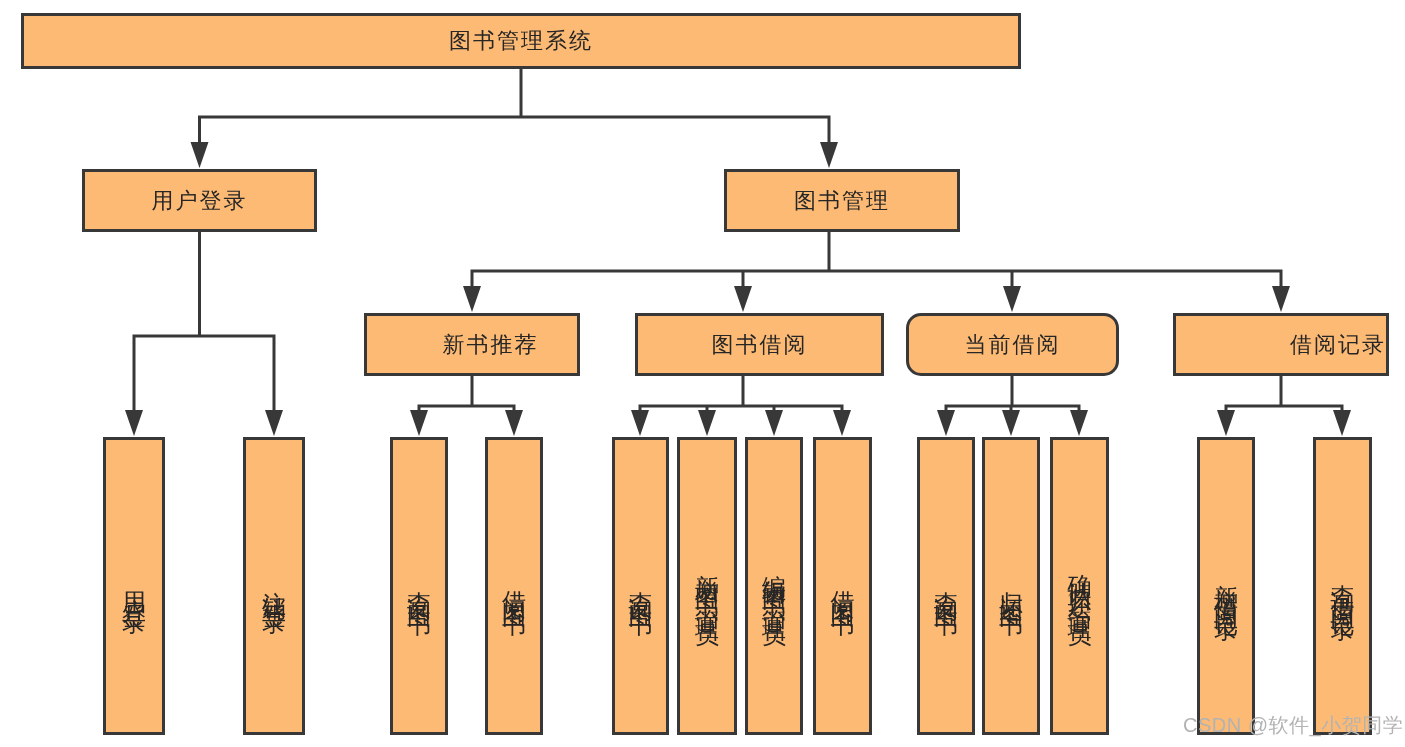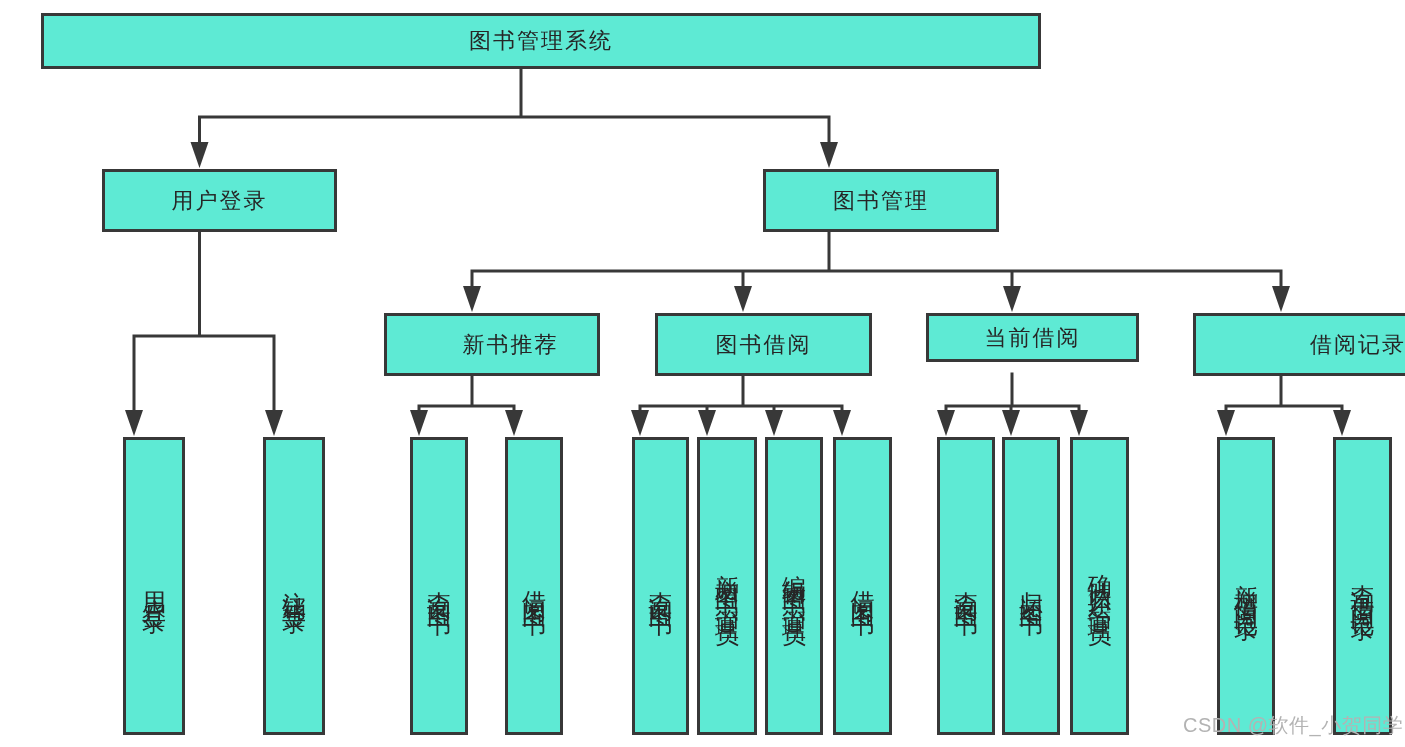--- a/index.html
+++ b/index.html
@@ -17,46 +17,45 @@
   }
   svg.wires {
     position: absolute;
     left: 0;
     top: 0;
     z-index: 1;
   }
   .node {
     position: absolute;
     box-sizing: border-box;
-    background: #5eead4;
+    background: #fdba74;
     border: 3px solid #383838;
     display: flex;
     align-items: center;
     justify-content: center;
     color: #262626;
     z-index: 2;
-    margin-left: 20px;
   }
   .hnode { font-size: 22px; letter-spacing: 2px; white-space: nowrap; }
   .leaf  { top: 437px; height: 298px; }
   .vtext {
     display: block;
     writing-mode: vertical-rl;
     text-orientation: mixed;
     font-size: 24px;
     letter-spacing: 7px;
     line-height: 1;
   }
   
   #n-root           { left: 21px;   top: 13px;  width: 1000px; height: 56px; }
   #n-user-login     { left: 82px;   top: 169px; width: 235px;  height: 63px; }
-  #n-book-mgmt      { left: 743px;  top: 169px; width: 236px;  height: 63px; }
+  #n-book-mgmt      { left: 724px;  top: 169px; width: 236px;  height: 63px; }
   #n-new-books      { left: 364px;  top: 313px; width: 216px;  height: 63px; padding-left: 37px; }
-  #n-book-borrow    { left: 635px;  top: 313px; width: 217px;  height: 63px; }
-  #n-current-borrow { left: 906px;  top: 313px; width: 213px;  height: 49px; }
+  #n-book-borrow    { left: 635px;  top: 313px; width: 249px;  height: 63px; }
+  #n-current-borrow { left: 906px;  top: 313px; width: 213px;  height: 63px; border-radius: 15px; }
   #n-borrow-records { left: 1173px; top: 313px; width: 216px;  height: 63px; justify-content: flex-end; }
   #n-leaf-user-login{ left: 103px;  width: 62px; }
   #n-leaf-logout    { left: 243px;  width: 62px; }
   #n-nb-query       { left: 390px;  width: 58px; }
   #n-nb-borrow      { left: 485px;  width: 58px; }
   #n-bb-query       { left: 612px;  width: 57px; }
   #n-bb-add         { left: 677px;  width: 60px; }
   #n-bb-edit        { left: 745px;  width: 58px; }
   #n-bb-borrow      { left: 813px;  width: 59px; }
   #n-cb-query       { left: 917px;  width: 58px; }

